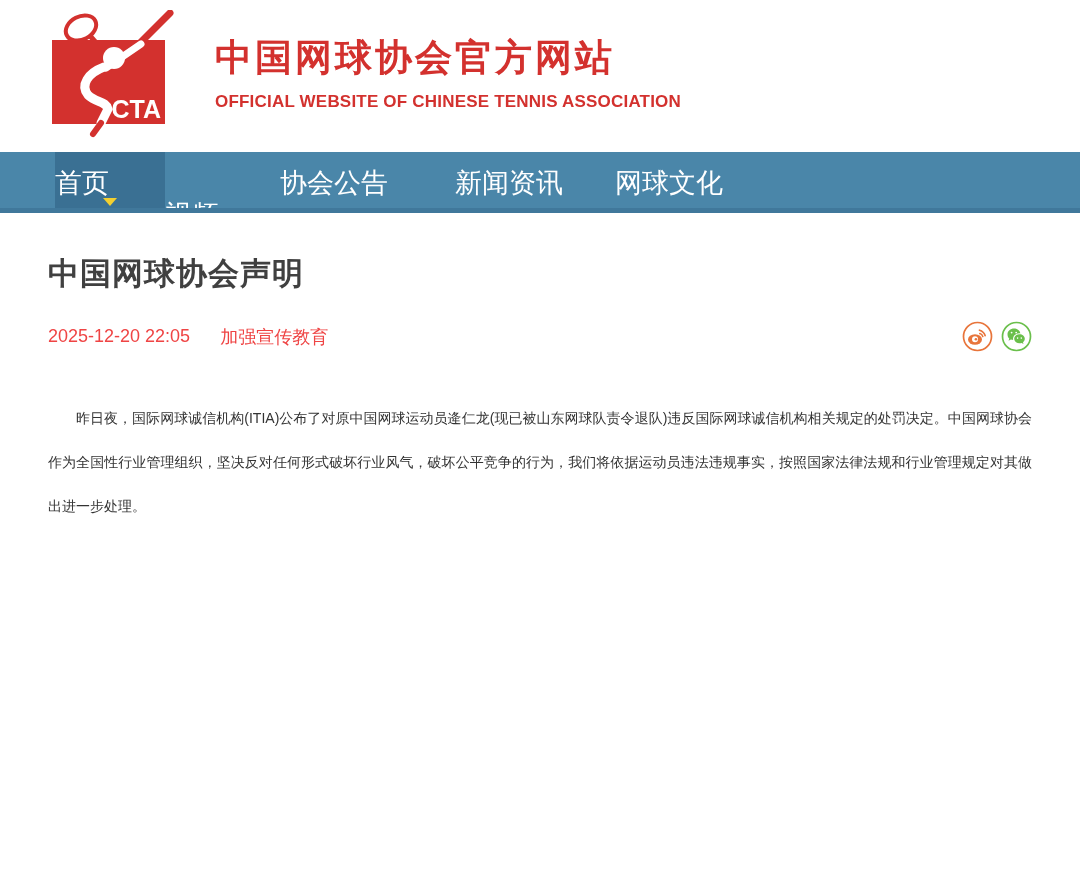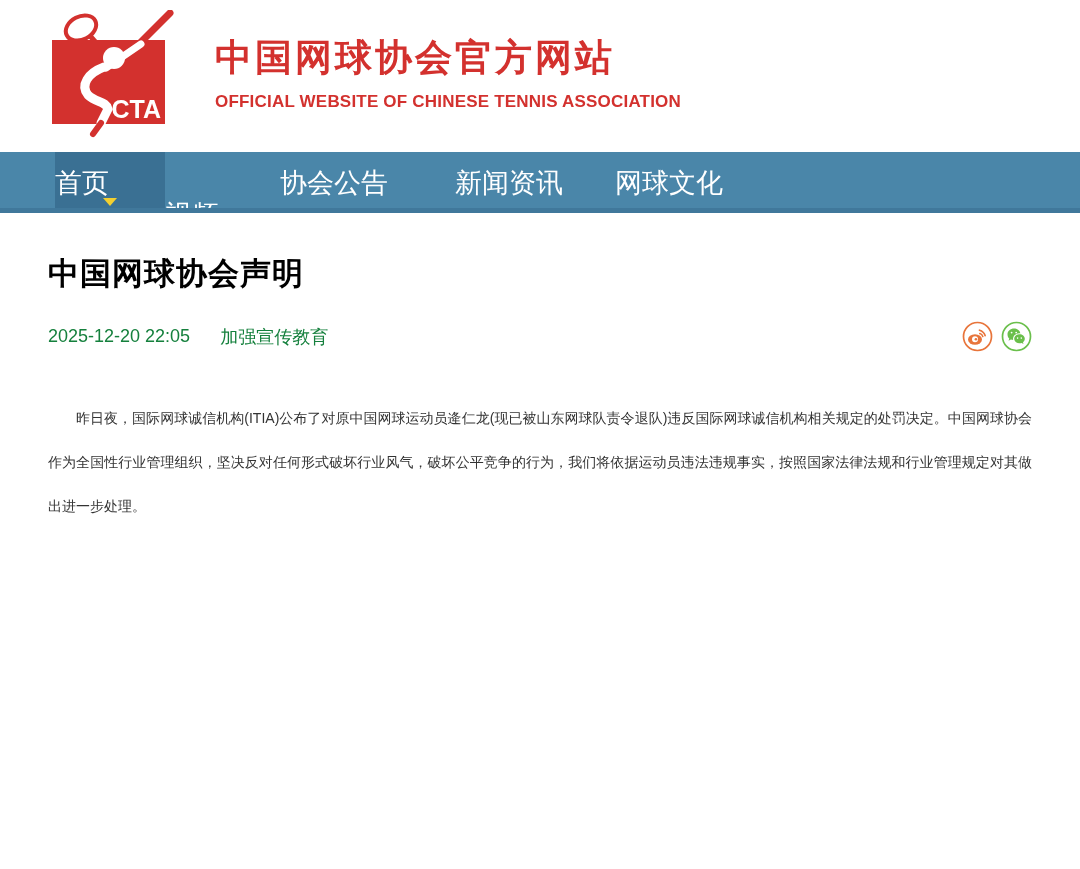--- a/index.html
+++ b/index.html
@@ -19,22 +19,22 @@
   .nav-spacer{width:55px;flex:0 0 auto;}
   .nav-item{flex:0 0 auto;height:61px;display:flex;align-items:center;justify-content:flex-start;
             color:#fff;font-size:27px;cursor:pointer;position:relative;z-index:1;}
   .nav-item.active{background:#3a7093;}
   .nav-indicator{position:absolute;left:50%;bottom:7px;transform:translateX(-50%);
                  width:0;height:0;border-left:7px solid transparent;border-right:7px solid transparent;
                  border-top:8px solid #f2cf2f;}
 
   
   .article{padding:0 48px;}
-  .article-title{margin-top:40px;font-size:31px;font-weight:bold;color:#000000;letter-spacing:1px;}
-  .article-meta{margin-top:26px;display:flex;align-items:center;color:#15803d;font-size:18px;}
+  .article-title{margin-top:40px;font-size:31px;font-weight:bold;color:#404040;letter-spacing:1px;}
+  .article-meta{margin-top:26px;display:flex;align-items:center;color:#ef4444;font-size:18px;}
   .meta-date{margin-right:30px;}
   .meta-share{margin-left:auto;display:flex;align-items:center;gap:8px;}
   .share-btn{width:31px;height:31px;cursor:pointer;display:block;}
 
   .article-body{margin-top:44px;color:#333;font-size:14px;line-height:44px;text-align:justify;}
   .article-body p{margin:0 0 24px 0;text-indent:2em;}
 </style>
 </head>
 <body>
 

